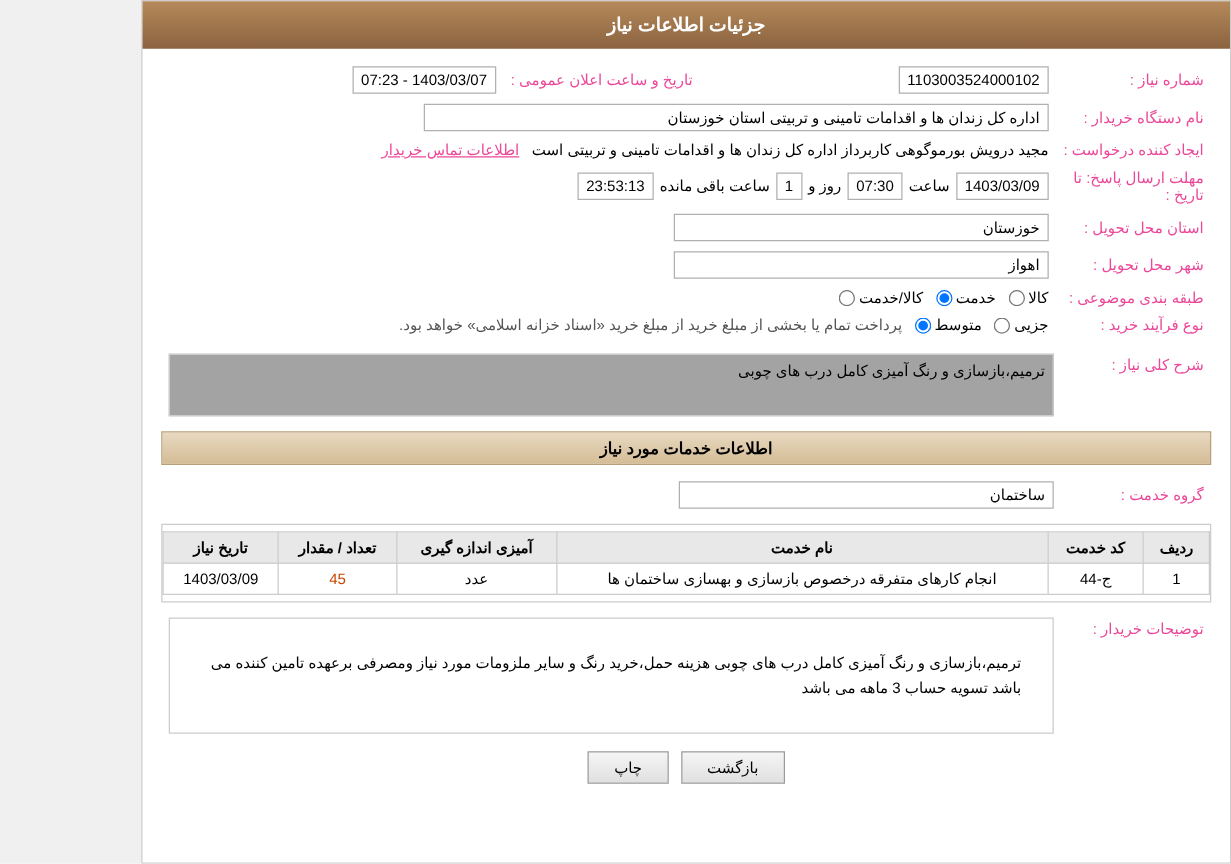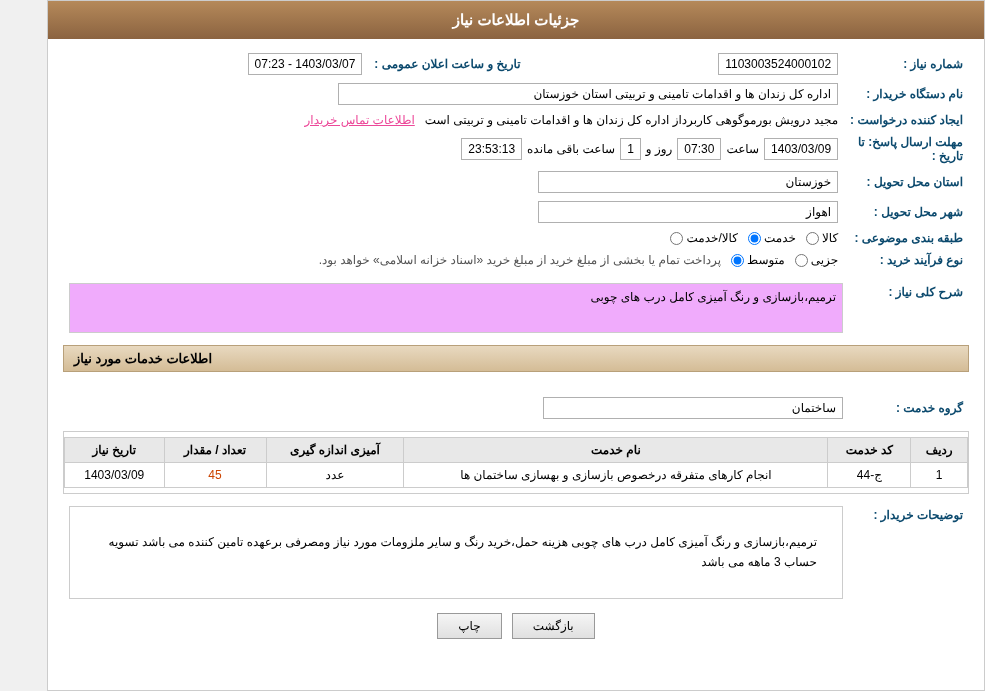--- a/index.html
+++ b/index.html
@@ -3,21 +3,21 @@
   <meta charset="utf-8">
   <style>
     * { box-sizing: border-box; margin: 0; padding: 0; }
     body {
       font-family: Tahoma, Arial, sans-serif;
       font-size: 12px;
       background: #f0f0f0;
       direction: rtl;
     }
     .page-wrapper {
-      width: 938px;
+      width: 872px;
       min-height: 691px;
       background: #fff;
       border: 1px solid #ccc;
     }
     .header-bar {
       background: linear-gradient(to bottom, #b5895a, #8b6340);
       color: #fff;
       text-align: center;
       padding: 10px 0;
       font-size: 15px;
@@ -29,22 +29,22 @@
     .info-table {
       width: 100%;
       border-collapse: collapse;
       margin-bottom: 8px;
     }
     .info-table td {
       padding: 4px 6px;
       vertical-align: middle;
     }
     .label-cell {
-      color: #0c4a6e;
-      font-weight: bold;
+      color: #ec4899;
+      font-weight: normal;
       white-space: nowrap;
       text-align: right;
       width: 120px;
     }
     .value-cell {
       text-align: right;
     }
     .input-box-wide {
       min-width: 400px;
     }
@@ -53,22 +53,22 @@
       align-items: center;
       gap: 5px;
       flex-wrap: wrap;
     }
     .section-title {
       background: linear-gradient(to bottom, #e8d9c0, #d4bc96);
       border: 1px solid #b8a07a;
       padding: 5px 10px;
       font-weight: bold;
       font-size: 13px;
-      margin: 8px 0 21px 0;
-      text-align: left;
+      margin: 8px 0 9px 0;
+      text-align: center;
     }
     .link-blue {
       color: #ec4899;
       text-decoration: underline;
       cursor: pointer;
     }
     .radio-group {
       display: flex;
       gap: 10px;
       align-items: center;
@@ -94,21 +94,21 @@
     .small-table td {
       border: 1px solid #ccc;
       padding: 5px 8px;
       text-align: center;
     }
     .small-table tr:nth-child(even) td {
       background: #f9f9f9;
     }
     .desc-box {
       border: 1px solid #ccc;
-      background: #f0abfc;
+      background: #a3a3a3;
       padding: 6px;
       min-height: 50px;
       width: 100%;
       text-align: right;
       direction: rtl;
     }
     .buyer-notes {
       border: 1px solid #ccc;
       background: #fff;
       padding: 25px;

